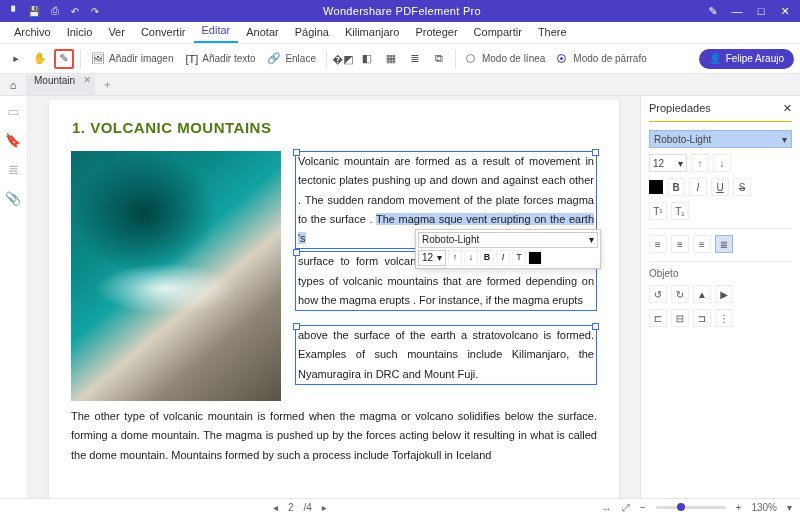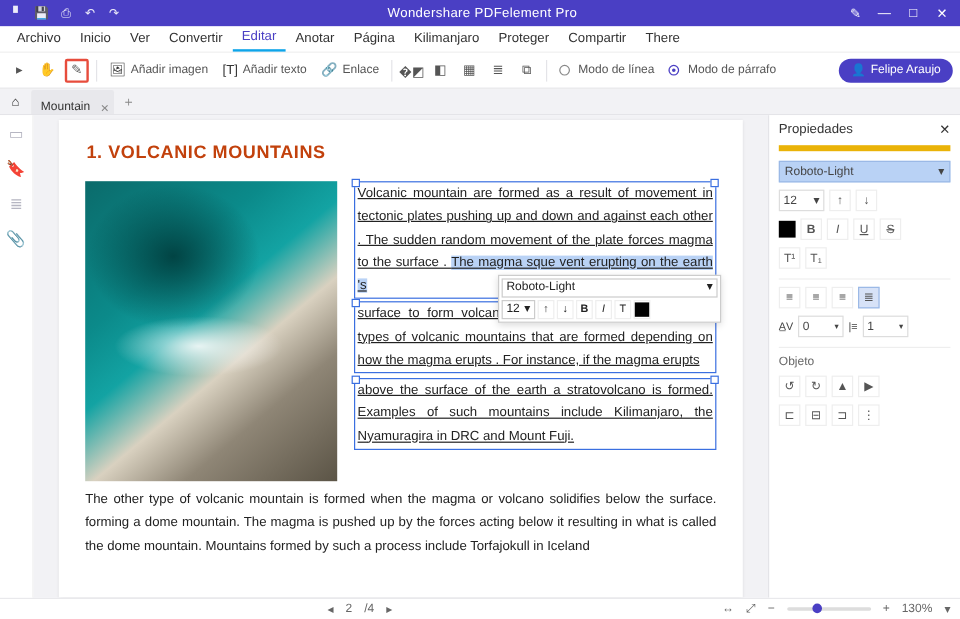--- a/index.html
+++ b/index.html
@@ -25,53 +25,53 @@
 .tgroup { display: flex; align-items: center; gap: 4px; padding: 0 4px; }
 .tlabel { font-size: 10px; color: #555; }
 .sep { width: 1px; height: 18px; background: #e4e4e8; margin: 0 2px; }
 .radio { width: 9px; height: 9px; border: 1px solid #888; border-radius: 50%; display: inline-block; margin-right: 3px; vertical-align: middle; }
 .radio.on { border-color: #4a3fc4; box-shadow: inset 0 0 0 2px #fff, inset 0 0 0 5px #4a3fc4; }
 .userpill { margin-left: auto; background: #4a3fc4; color: #fff; border-radius: 11px; height: 20px; padding: 0 10px; display: flex; align-items: center; font-size: 10px; gap: 4px; }
 
 
 .tabbar { height: 22px; background: #f2f2f5; display: flex; align-items: center; padding: 0 4px; border-bottom: 1px solid #e4e4e8; }
 .tabbar .home { width: 18px; text-align: center; font-size: 11px; }
-.tab { background: #e8e8ec; height: 20px; padding: 0 20px 0 8px; font-size: 10px; display: flex; align-items: flex-end; position: relative; border-radius: 2px 2px 0 0; margin-left: 4px; }
+.tab { background: #e8e8ec; height: 20px; padding: 0 20px 0 8px; font-size: 10px; display: flex; align-items: flex-start; position: relative; border-radius: 2px 2px 0 0; margin-left: 4px; }
 .tab .close { position: absolute; right: 4px; font-size: 9px; color: #888; }
 .newtab { width: 16px; text-align: center; color: #888; margin-left: 4px; }
 
 
 .body { display: flex; height: calc(516px - 22px - 22px - 30px - 22px - 18px); }
 .leftrail { width: 28px; background: #fff; border-right: 1px solid #eee; display: flex; flex-direction: column; align-items: center; padding-top: 8px; gap: 14px; color: #b6b6c2; font-size: 13px; }
 .doc { flex: 1; background: #f2f2f5; overflow: hidden; position: relative; display: flex; justify-content: center; }
 .page { width: 570px; background: #fff; margin-top: 4px; box-shadow: 0 1px 3px rgba(0,0,0,.12); padding: 18px 22px; position: relative; }
-.page h1 { font-size: 15px; font-weight: 700; letter-spacing: .5px; border: 1px dashed transparent; color: #c2410c; }
+.page h1 { font-size: 15px; font-weight: 700; letter-spacing: .5px; border: 1px dashed transparent; color: #4d7c0f; }
 .page .content { display: flex; gap: 14px; margin-top: 14px; }
 .photo { width: 210px; height: 250px; background: linear-gradient(140deg,#0b6b6b 0%,#0b8a8a 30%,#13a3a3 45%,#d9d1c0 60%,#8f8676 75%,#5b5446 100%); border: none; position: relative; }
 .photo::after { content:""; position:absolute; inset:0; background:
   radial-gradient(ellipse 120px 100px at 35% 25%, rgba(0,60,60,.9), transparent 60%),
   radial-gradient(ellipse 140px 50px at 45% 55%, rgba(255,255,255,.85), transparent 50%); }
-.textcol { flex: 1; font-size: 11px; line-height: 1.75; color: #222; text-align: justify; position: relative; text-decoration: underline; }
+.textcol { flex: 1; font-size: 11px; line-height: 1.75; color: #222; text-align: justify; position: relative; }
 .editbox { border: 1px solid #3a6fe0; position: relative; padding: 0 2px; }
 .editbox::before, .editbox::after { content:""; position:absolute; width:5px; height:5px; background:#fff; border:1px solid #3a6fe0; }
 .editbox::before { left:-3px; top:-3px; }
 .editbox::after { right:-3px; top:-3px; }
 .sel { background: #b9d2f5; }
 .para2 { font-size: 11px; line-height: 1.75; text-align: justify; margin-top: 6px; color: #222; }
 
 
 .fontpop { position: absolute; top: 78px; right: -4px; background: #fff; border: 1px solid #ccc; box-shadow: 0 2px 6px rgba(0,0,0,.15); padding: 2px; font-size: 10px; width: 186px; z-index: 5; }
 .fontpop .row { display: flex; align-items: center; gap: 2px; }
 .fontpop .fld { border: 1px solid #ccc; height: 16px; padding: 0 3px; display: flex; align-items: center; flex: 1; justify-content: space-between; }
 .fontpop .mini { width: 14px; height: 16px; border: 1px solid #eee; display: flex; align-items: center; justify-content: center; font-size: 9px; }
 .fontpop .swatch { width: 12px; height: 12px; background: #000; }
 
 
 .rightpanel { width: 160px; border-left: 1px solid #e4e4e8; background: #fff; padding: 6px 8px; font-size: 10px; color: #444; }
-.rightpanel .hdr { display: flex; justify-content: space-between; font-size: 11px; color: #333; padding-bottom: 6px; border-bottom: 5px solid #eab308; }
+.rightpanel .hdr { display: flex; justify-content: space-between; font-size: 11px; color: #333; padding-bottom: 6px; border-bottom: 1px solid #eab308; }
 .rp-sel { background: #b9d2f5; border: 1px solid #9bb9e6; height: 18px; display: flex; align-items: center; padding: 0 4px; margin-top: 8px; font-size: 10px; justify-content: space-between; }
 .rp-row { display: flex; align-items: center; gap: 4px; margin-top: 6px; }
 .rp-num { border: 1px solid #ddd; height: 18px; width: 38px; display: flex; align-items: center; justify-content: space-between; padding: 0 3px; }
 .rp-btn { width: 18px; height: 18px; border: 1px solid #eee; display: flex; align-items: center; justify-content: center; font-size: 10px; color: #555; }
 .rp-btn.active { background: #d7e2f7; border-color: #9bb9e6; }
 .rp-sw { width: 14px; height: 14px; background: #000; }
 .rp-divider { height: 1px; background: #eee; margin: 8px 0 4px; }
 .rp-label { font-size: 10px; color: #666; margin-top: 6px; }
 
 
@@ -174,21 +174,21 @@
       <h1>1. VOLCANIC MOUNTAINS</h1>
       <div class="content">
         <div class="photo"></div>
         <div class="textcol">
           <div class="editbox">
             <span>Volcanic mountain are formed as a result of movement in tectonic plates pushing up and down and against each other . The sudden random movement  of the plate forces magma to the surface . </span><span class="sel">The magma sque vent erupting on the earth 's</span>
           </div>
           <div class="editbox" style="margin-top:2px;">
             <span>surface to form volcanic mountains . There are different types of volcanic mountains that are formed depending on how the magma erupts . For instance, if the magma erupts</span>
           </div>
-          <div class="editbox" style="margin-top:4px;">
+          <div class="editbox" style="margin-top:14px;">
             <span>above the surface of the earth a stratovolcano is formed. Examples of such mountains include Kilimanjaro, the Nyamuragira in DRC and Mount Fuji.</span>
           </div>
 
           <div class="fontpop">
             <div class="row">
               <div class="fld">
                 <span>Roboto-Light</span>
                   <span>▾</span>
               </div>
             </div>
@@ -253,32 +253,20 @@
       <div class="rp-btn">T¹</div>
       <div class="rp-btn">T₁</div>
     </div>
     <div class="rp-divider"></div>
     <div class="rp-row">
       <div class="rp-btn">≡</div>
       <div class="rp-btn">≡</div>
       <div class="rp-btn">≡</div>
       <div class="rp-btn active">≣</div>
     </div>
-    <div class="rp-row">
-      <span style="font-size:9px;">A̲V</span>
-      <div class="rp-num">
-          <span>0</span>
-          <span style="font-size:7px;">▾</span>
-        </div>
-      <span style="font-size:9px;">|≡</span>
-      <div class="rp-num">
-          <span>1</span>
-          <span style="font-size:7px;">▾</span>
-        </div>
-    </div>
     <div class="rp-divider"></div>
     <div class="rp-label">Objeto</div>
     <div class="rp-row">
       <div class="rp-btn">↺</div>
       <div class="rp-btn">↻</div>
       <div class="rp-btn">▲</div>
       <div class="rp-btn">▶</div>
     </div>
     <div class="rp-row">
       <div class="rp-btn">⊏</div>

